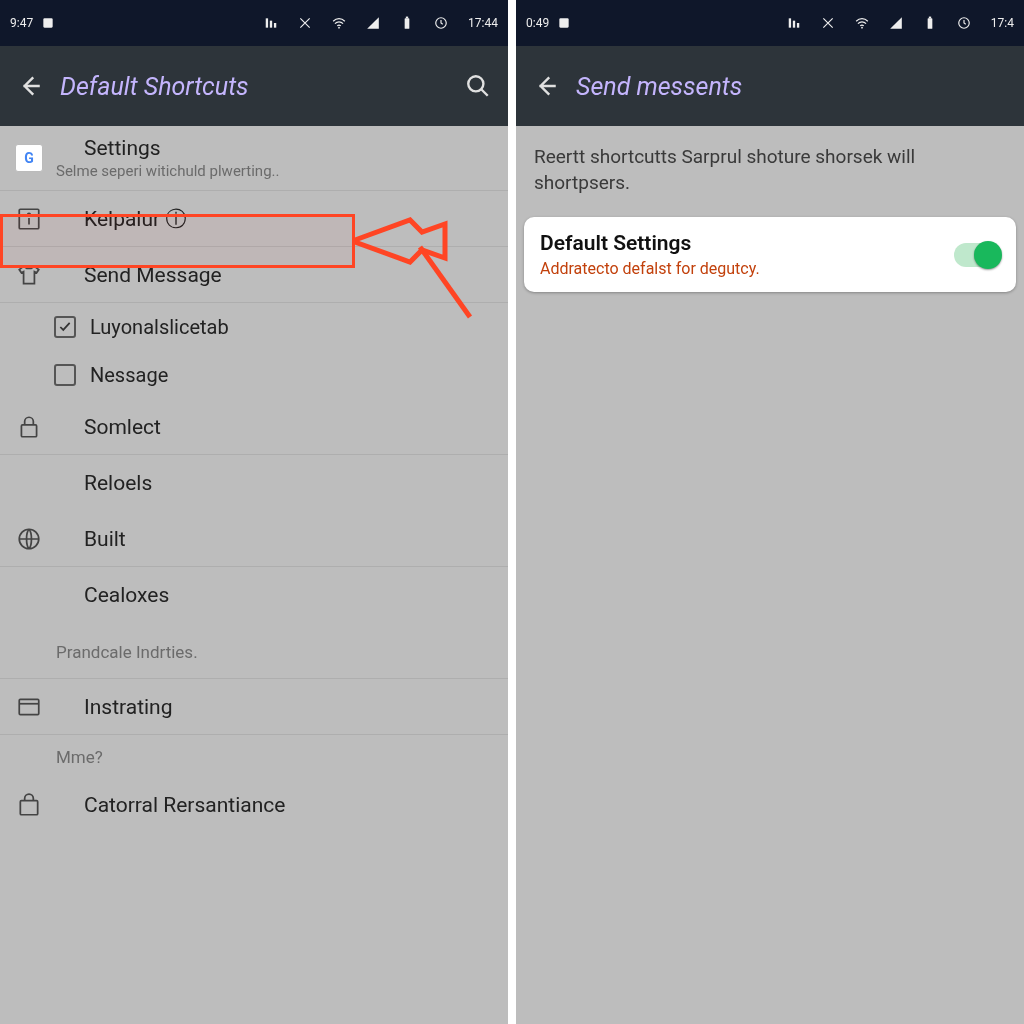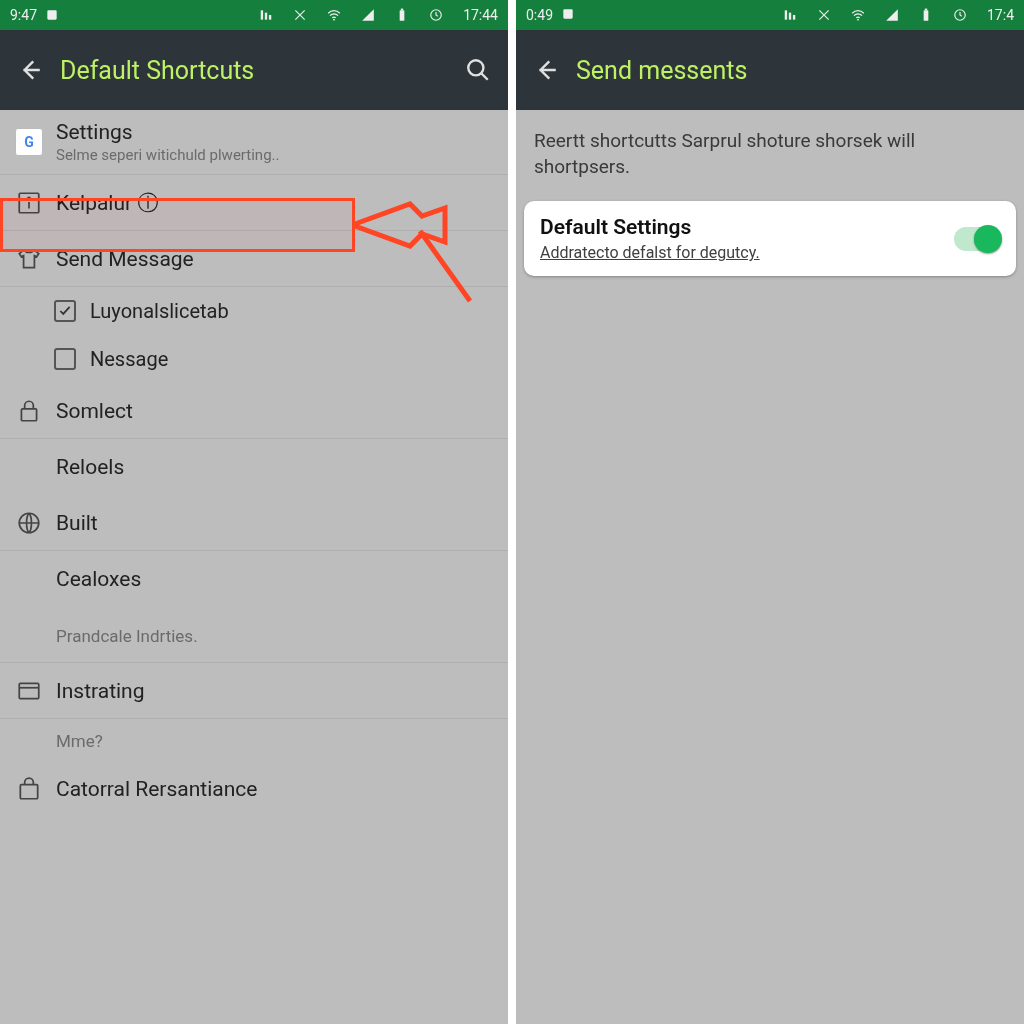--- a/index.html
+++ b/index.html
@@ -1,57 +1,57 @@
 <!DOCTYPE html>
 <html><head>
 <meta charset="utf-8">
 <style>
   * { box-sizing: border-box; margin: 0; padding: 0; }
   html, body { width: 1024px; height: 1024px; overflow: hidden; font-family: Roboto, Arial, sans-serif; }
   body { display: flex; background: #fff; }
   .phone { flex: 1; display: flex; flex-direction: column; background: #bdbdbd; position: relative; }
   .phone + .phone { border-left: 8px solid #fff; }
-  .statusbar { height: 30px; background: #15803d; color: #eee; display: flex; align-items: center; justify-content: space-between; padding: 0 10px; font-size: 14px; flex: 0 0 auto; }
+  .statusbar { height: 46px; background: #0f172a; color: #eee; display: flex; align-items: center; justify-content: space-between; padding: 0 10px; font-size: 12px; flex: 0 0 auto; }
   .statusbar .sb-right { display: flex; align-items: center; gap: 20px; }
   .sb-icon { width: 14px; height: 14px; display: inline-flex; align-items: center; justify-content: center; }
   .sb-icon svg { width: 100%; height: 100%; fill: #eee; }
   .appbar { height: 80px; background: #2d343a; color: #eee; display: flex; align-items: center; padding: 0 12px; flex: 0 0 auto; }
   .appbar .back { width: 36px; height: 36px; display: flex; align-items: center; justify-content: center; margin-right: 12px; }
   .appbar .back svg { width: 26px; height: 26px; stroke: #e0e0e0; fill: none; stroke-width: 2.2; }
-  .appbar .title { font-size: 25px; font-weight: 400; flex: 1; color: #bef264; }
+  .appbar .title { font-size: 25px; font-weight: 400; flex: 1; color: #c4b5fd; font-style: italic; }
   .appbar .search { width: 36px; height: 36px; display: flex; align-items: center; justify-content: center; }
   .appbar .search svg { width: 26px; height: 26px; stroke: #e0e0e0; fill: none; stroke-width: 2.2; }
   .content { flex: 1; overflow: hidden; background: #bdbdbd; position: relative; }
 
   .row { display: flex; align-items: center; padding: 10px 14px; min-height: 56px; border-bottom: 1px solid rgba(0,0,0,0.08); }
   .row.noborder { border-bottom: none; }
   .row .icon { width: 30px; height: 30px; flex: 0 0 30px; margin-right: 12px; display: flex; align-items: center; justify-content: center; }
   .row .icon svg { width: 26px; height: 26px; stroke: #444; fill: none; stroke-width: 1.6; }
   .row .txt { flex: 1; }
-  .row .label { font-size: 21px; color: #222; }
+  .row .label { font-size: 21px; color: #222; margin-left: 28px; }
   .row .sub { font-size: 15px; color: #6b6b6b; margin-top: 2px; }
   .section-header { padding: 10px 14px 6px 14px; font-size: 14px; color: #6b6b6b; letter-spacing: 0.5px; border-bottom: 1px solid rgba(0,0,0,0.04); }
   .check-row { display: flex; align-items: center; padding: 12px 14px 12px 54px; }
   .check-row .chk { width: 22px; height: 22px; border: 2px solid #555; border-radius: 3px; margin-right: 14px; display: flex; align-items: center; justify-content: center; }
   .check-row .chk.checked svg { width: 14px; height: 14px; stroke: #333; fill: none; stroke-width: 3; }
   .check-row .lbl { font-size: 20px; color: #222; }
 
   .google-icon { width: 28px; height: 28px; border: 1px solid #bbb; border-radius: 3px; display: flex; align-items: center; justify-content: center; background: #fff; font-weight: bold; font-size: 14px; }
   .google-icon span:nth-child(1){color:#4285F4}
   .google-icon span:nth-child(2){color:#EA4335}
 
   .highlight-box { position: absolute; border: 3px solid #ff4524; background: rgba(255,0,0,0.03); pointer-events: none; }
   .arrow { position: absolute; pointer-events: none; }
   .arrow svg { overflow: visible; }
 
   .desc-text { padding: 18px 18px 22px 18px; font-size: 19px; color: #3a3a3a; line-height: 1.35; }
   .card { margin: 0 8px; background: #fff; border-radius: 10px; box-shadow: 0 1px 3px rgba(0,0,0,0.3); padding: 14px 16px; display: flex; align-items: center; }
   .card .ctxt { flex: 1; }
   .card .ctitle { font-size: 21px; font-weight: 600; color: #111; }
-  .card .csub { font-size: 16px; color: #404040; margin-top: 4px; text-decoration: underline; }
+  .card .csub { font-size: 16px; color: #c2410c; margin-top: 4px; }
   .toggle { width: 46px; height: 24px; border-radius: 12px; background: #bfe8cc; position: relative; flex: 0 0 auto; }
   .toggle .knob { position: absolute; right: -2px; top: -2px; width: 28px; height: 28px; border-radius: 50%; background: #19b85c; box-shadow: 0 1px 2px rgba(0,0,0,0.4); }
 </style>
 </head>
 <body>
 
 <div class="phone">
   <div class="statusbar">
     <div style="display:flex;align-items:center;gap:8px">
       <span>9:47</span>

